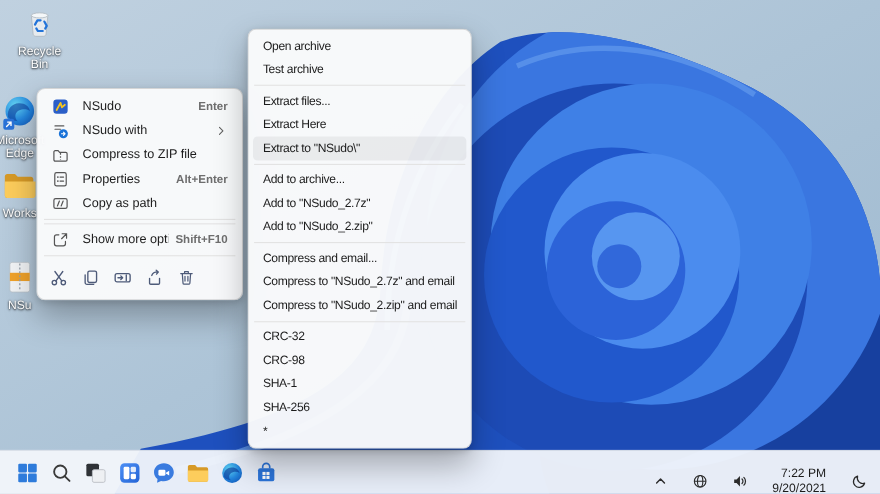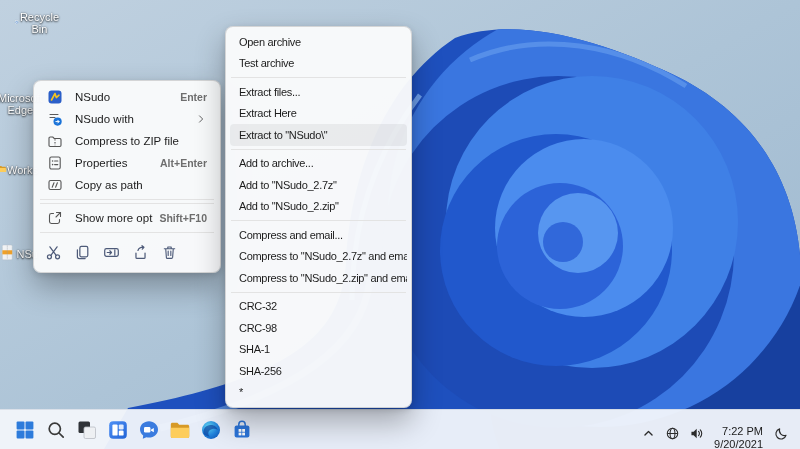--- a/index.html
+++ b/index.html
@@ -2,32 +2,32 @@
 <html><head>
 <meta charset="utf-8">
 <style>
   html,body{margin:0;padding:0;background:#222;}
   #screen{position:relative;width:800px;height:449px;overflow:hidden;
     font-family:"Liberation Sans",sans-serif;user-select:none;}
   #wallpaper{position:absolute;inset:0;z-index:0;}
   #wallpaper svg{display:block;width:100%;height:100%;}
 
   
-  .dt-icon{position:absolute;z-index:1;display:flex;flex-direction:row;align-items:center;}
+  .dt-icon{position:absolute;z-index:1;display:flex;flex-direction:column;align-items:center;}
   .dt-icon .img{width:34px;height:34px;display:block;}
   .dt-icon .img svg{width:100%;height:100%;display:block;}
   .dt-icon .cap{font-size:11px;line-height:12px;color:#fff;text-align:center;margin-top:2px;
     text-shadow:0 1px 2px rgba(0,0,0,.75), 0 0 2px rgba(0,0,0,.5);white-space:pre-line;}
 
   
   .menu{position:absolute;background:rgba(249,250,251,.97);border:1px solid rgba(0,0,0,.14);
     border-radius:8px;box-shadow:0 14px 30px rgba(0,0,0,.30), 0 2px 6px rgba(0,0,0,.12);
     box-sizing:border-box;}
   #context-menu{left:33px;top:80px;width:188px;z-index:5;padding:5px;}
-  #submenu{left:225px;top:26px;width:187px;z-index:6;padding:4px;}
+  #submenu{left:225px;top:26px;width:204px;z-index:6;padding:4px;}
 
   .cm-row{display:flex;align-items:center;height:22px;padding:0 8px;border-radius:4px;
     font-size:11.5px;color:#1c1c1c;}
   .cm-row .ic{width:16px;height:16px;margin-right:12px;flex:none;display:block;}
   .cm-row .ic svg{width:100%;height:100%;display:block;}
   .cm-row .lbl{flex:1;white-space:nowrap;overflow:hidden;}
   .cm-row .sc{font-size:10.5px;color:#6e6e6e;margin-left:6px;white-space:nowrap;font-weight:bold;}
   .cm-row .chev{width:12px;height:12px;margin-left:6px;flex:none;display:block;}
   .cm-row .chev svg{width:100%;height:100%;display:block;}
   .hover{background:rgba(0,0,0,.055);}
@@ -42,21 +42,21 @@
   .action-btn .aic svg{width:100%;height:100%;display:block;}
 
   
   #taskbar{position:absolute;left:0;right:0;bottom:0;height:39px;z-index:4;
     background:rgba(242,246,251,.95);border-top:1px solid rgba(120,140,160,.18);
     display:flex;align-items:center;}
   #taskbar-buttons{display:flex;align-items:center;gap:7px;padding-left:13px;}
   .tb-btn{width:24px;height:24px;border-radius:4px;display:flex;align-items:center;justify-content:center;}
   .tb-btn .tic{width:24px;height:24px;display:block;}
   .tb-btn .tic svg{width:100%;height:100%;display:block;}
-  #tray{margin-left:auto;display:flex;gap:6px;padding-right:10px;margin-top:16px;}
+  #tray{margin-left:auto;display:flex;align-items:center;gap:18px;padding-right:10px;margin-top:16px;}
   .tray-btn{width:18px;height:18px;display:flex;align-items:center;justify-content:center;}
   .tray-btn .yic{width:15px;height:15px;display:block;}
   .tray-btn .yic svg{width:100%;height:100%;display:block;}
   #clock{text-align:right;font-size:11px;line-height:13px;color:#1b1b1b;margin:0 3px;cursor:default;}
 </style>
 </head>
 <body>
 
 <div id="screen">
   <div id="wallpaper">

